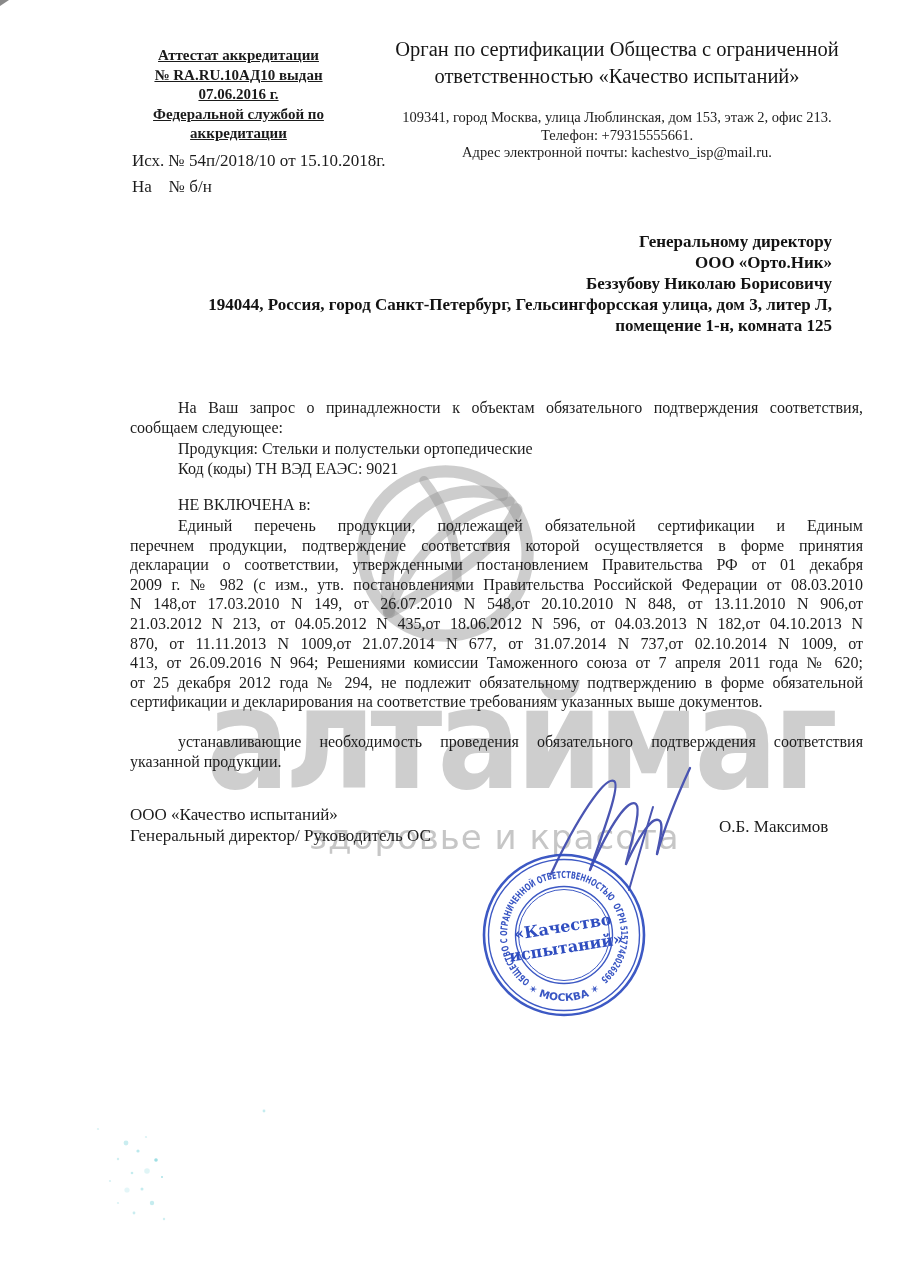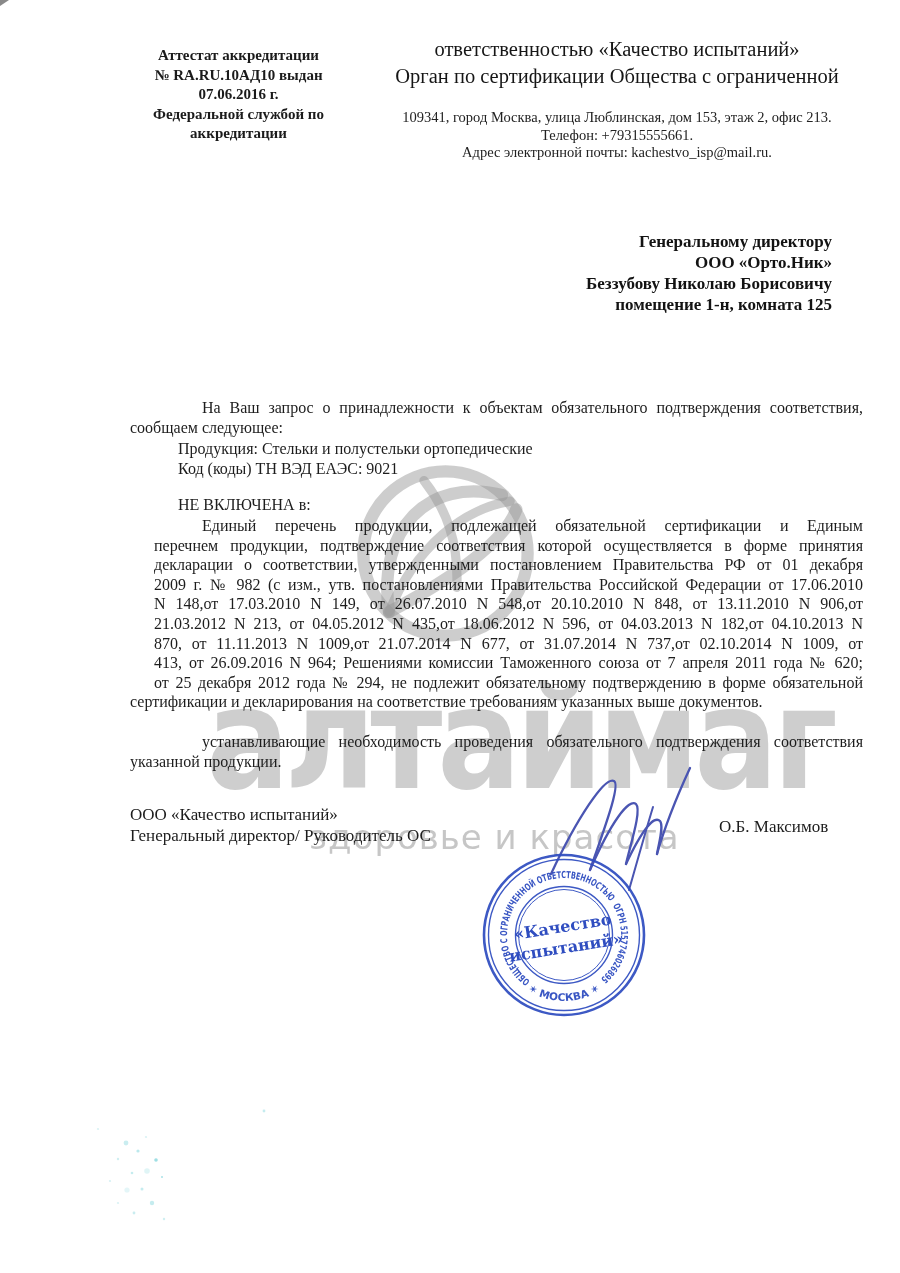--- a/index.html
+++ b/index.html
@@ -8,38 +8,38 @@
     background:#ffffff; overflow:hidden;
     font-family:"Liberation Serif","DejaVu Serif",serif;
     color:#1e1e1e;
   }
   .abs{position:absolute;}
 
   
   .acc-block{
     left:136px; top:46px; width:205px;
     font-weight:bold; font-size:15px; line-height:19.5px;
-    text-align:center; color:#1b1b1b;
+    text-align:center; color:#1b1b1b;text-decoration:underline;
   }
   .org-header{ left:338px; top:36px; width:558px; text-align:center; }
   .org-title{ font-size:20.5px; line-height:26.5px; color:#161616; }
   .org-contact{ margin-top:20px; font-size:14.5px; line-height:17.5px; color:#222; }
 
   .ref-block{ left:132px; top:148px; font-size:17px; line-height:26px; color:#1c1c1c; }
 
   .recipient{
     left:140px; top:231px; width:692px;
     text-align:right; font-weight:bold; font-size:17px; line-height:21px; color:#131313;
   }
 
   
   .bodytext{ left:130px; width:733px; font-size:16px; line-height:19.6px;
              text-align:justify; color:#1d1d1d; }
   .bodytext .ln{ min-height:19.6px; }
-  .bodytext .jl{ text-align-last:justify;margin-left:24px; }
+  .bodytext .jl{ text-align-last:justify; }
   .ind1 .ln:first-child{ text-indent:48px; }
   .lead48{ padding-left:48px; }
 
   .sign-title{ left:130px; top:805px; font-size:17px; line-height:20.6px; color:#1c1c1c; }
   .signer{ left:672px; top:817px; font-size:17px; color:#1c1c1c;margin-left:47px; }
 
   
   .wm-globe{ left:348px; top:456px; width:195px; height:195px; color:rgba(150,150,150,.48); }
   .wm-brand{
     left:206px; top:668px; width:690px;
@@ -82,54 +82,59 @@
   <div class="abs acc-block">
       <div class="ln">Аттестат аккредитации</div>
       <div class="ln">№ RA.RU.10АД10 выдан</div>
       <div class="ln">07.06.2016 г.</div>
       <div class="ln">Федеральной службой по</div>
       <div class="ln">аккредитации</div>
     </div>
 
   <div class="abs org-header">
     <div class="org-title">
+        <div class="ln">Орган по сертификации Общества с ограниченной</div>
         <div class="ln">ответственностью «Качество испытаний»</div>
-        <div class="ln">Орган по сертификации Общества с ограниченной</div>
       </div>
     <div class="org-contact">
       <div>109341, город Москва, улица Люблинская, дом 153, этаж 2, офис 213.</div>
       <div>Телефон: +79315555661.</div>
       <div>Адрес электронной почты: kachestvo_isp@mail.ru.</div>
     </div>
   </div>
 
+  <div class="abs ref-block">
+    <div>Исх. № 54п/2018/10 от 15.10.2018г.</div>
+    <div>На&nbsp;&nbsp;&nbsp;&nbsp;№ б/н</div>
+  </div>
 
   <div class="abs recipient">
       <div class="ln">Генеральному директору</div>
       <div class="ln">ООО «Орто.Ник»</div>
       <div class="ln">Беззубову Николаю Борисовичу</div>
+      <div class="ln">194044, Россия, город Санкт-Петербург, Гельсингфорсская улица, дом 3, литер Л,</div>
       <div class="ln">помещение 1-н, комната 125</div>
     </div>
 
   <div class="abs bodytext ind1" style="top:398px">
       <div class="ln jl">На Ваш запрос о принадлежности к объектам обязательного подтверждения соответствия,</div>
       <div class="ln">сообщаем следующее:</div>
     </div>
 
   <div class="abs bodytext lead48" style="top:439px">Продукция: Стельки и полустельки ортопедические</div>
 
   <div class="abs bodytext lead48" style="top:459px">Код (коды) ТН ВЭД ЕАЭС: 9021</div>
 
   <div class="abs bodytext lead48" style="top:495px">НЕ ВКЛЮЧЕНА в:</div>
 
   <div class="abs bodytext ind1" style="top:516px">
       <div class="ln jl">Единый перечень продукции, подлежащей обязательной сертификации и Единым</div>
       <div class="ln jl">перечнем продукции, подтверждение соответствия которой осуществляется в форме принятия</div>
       <div class="ln jl">декларации о соответствии, утвержденными постановлением Правительства РФ от 01 декабря</div>
-      <div class="ln jl">2009 г. № 982 (с изм., утв. постановлениями Правительства Российской Федерации от 17.06.2010</div>
+      <div class="ln jl">2009 г. № 982 (с изм., утв. постановлениями Правительства Российской Федерации от 08.03.2010</div>
       <div class="ln jl">N 148,от 17.03.2010 N 149, от 26.07.2010 N 548,от 20.10.2010 N 848, от 13.11.2010 N 906,от</div>
       <div class="ln jl">21.03.2012 N 213, от 04.05.2012 N 435,от 18.06.2012 N 596, от 04.03.2013 N 182,от 04.10.2013 N</div>
       <div class="ln jl">870, от 11.11.2013 N 1009,от 21.07.2014 N 677, от 31.07.2014 N 737,от 02.10.2014 N 1009, от</div>
       <div class="ln jl">413, от 26.09.2016 N 964; Решениями комиссии Таможенного союза от 7 апреля 2011 года № 620;</div>
       <div class="ln jl">от 25 декабря 2012 года № 294, не подлежит обязательному подтверждению в форме обязательной</div>
       <div class="ln">сертификации и декларирования на соответствие требованиям указанных выше документов.</div>
     </div>
 
   <div class="abs bodytext ind1" style="top:732px">
       <div class="ln jl">устанавливающие необходимость проведения обязательного подтверждения соответствия</div>

